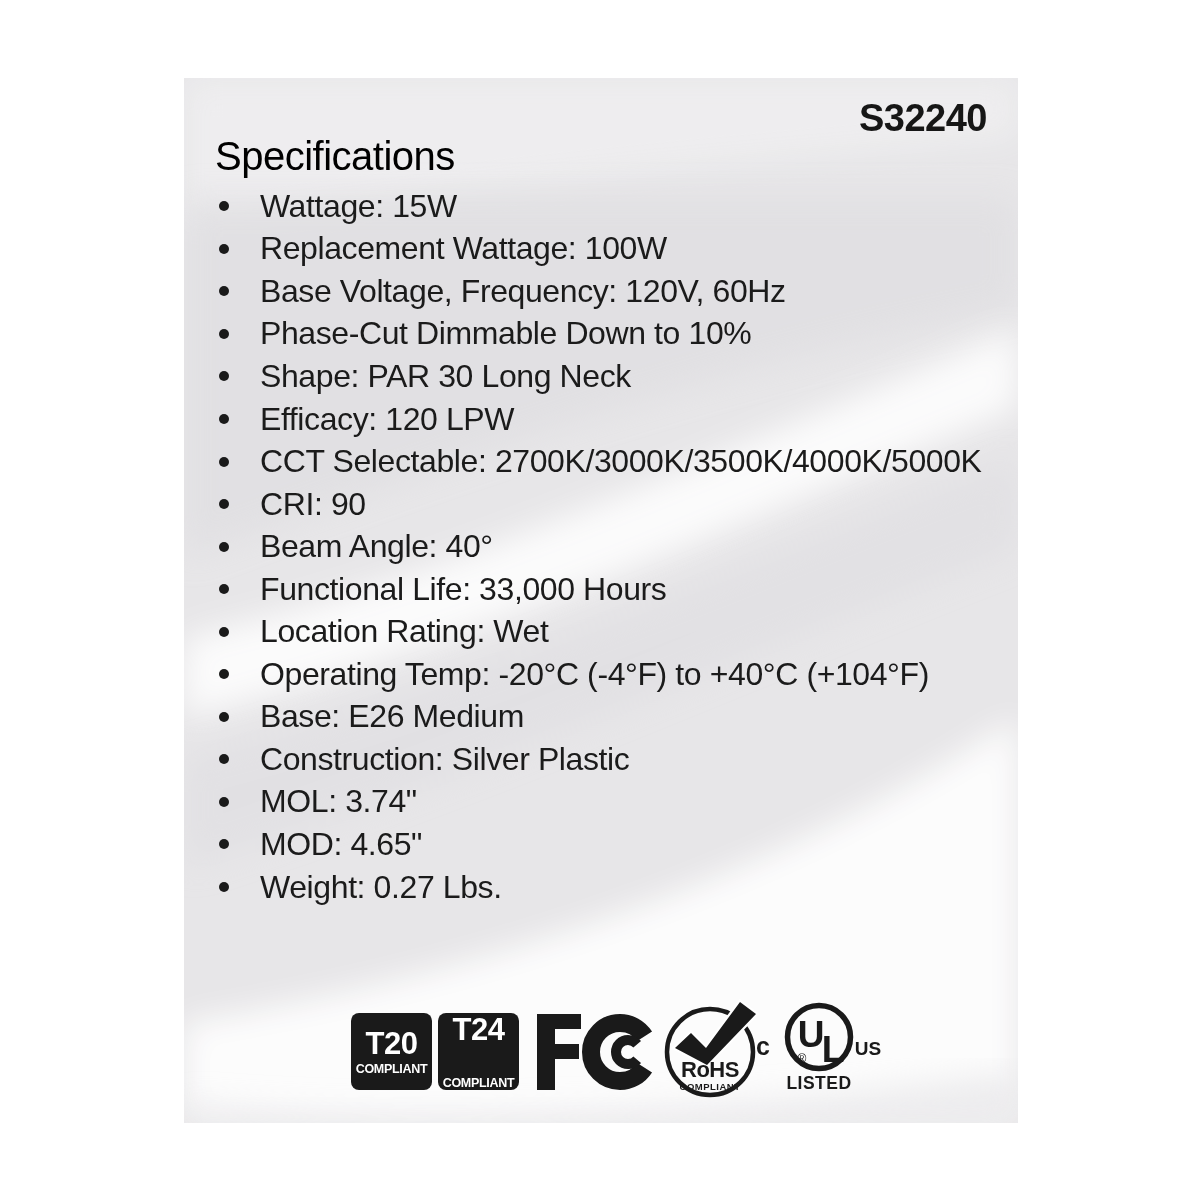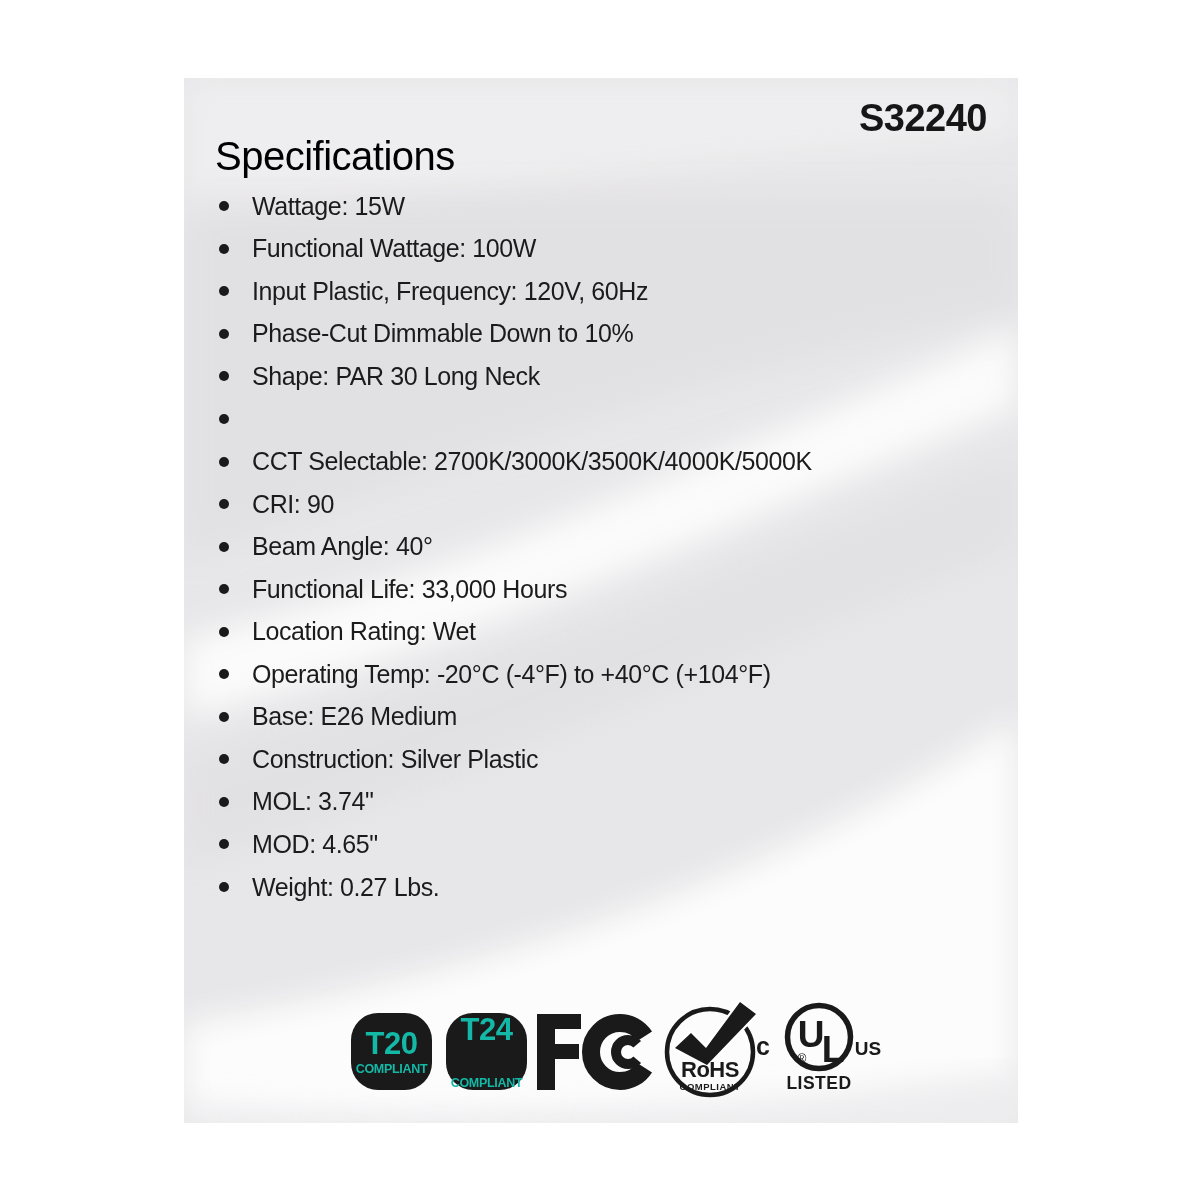--- a/index.html
+++ b/index.html
@@ -50,52 +50,52 @@
     align-items: center;
     height: 42.55px;
   }
   .bullet {
     flex: none;
     width: 10px; height: 10px;
     border-radius: 50%;
     background: #1a1a1a;
   }
   .spec-text {
-    margin-left: 23px;
-    font-size: 25px;
+    margin-left: 31px;
+    font-size: 32px;
     color: #1b1b1b;
     letter-spacing: -0.4px;
     white-space: nowrap;
   }
   .badge {
     position: absolute;
     width: 81px; height: 77px;
     background: #1a1a1a;
-    border-radius: 27px;
-    color: #14b8a6;
+    border-radius: 8px;
+    color: #ffffff;
     display: flex;
     flex-direction: column;
     align-items: center;
     justify-content: center;
   }
   .badge .code {
     font-size: 31px;
     font-weight: 700;
     line-height: 1;
     letter-spacing: -0.5px;
   }
   .badge .label {
     font-size: 12.5px;
     font-weight: 700;
     line-height: 1;
     margin-top: 4px;
     letter-spacing: -0.3px;
   }
   .badge-t20 { left: 167px; top: 935px; }
-  .badge-t24 { left: 262px; top: 935px; gap: 28px; }
+  .badge-t24 { left: 254px; top: 935px; gap: 28px; }
   .fcc-logo  { position: absolute; left: 351px; top: 934px; }
   .rohs-logo { position: absolute; left: 477px; top: 913px; }
   .ul-logo   { position: absolute; left: 571px; top: 921px; }
   svg { font-family: "Liberation Sans", sans-serif; }
 </style>
 </head>
 <body>
 
 <div class="page">
   <div class="card">
@@ -118,36 +118,37 @@
     <div class="product-code">S32240</div>
     <h1 class="title">Specifications</h1>
 
     <ul class="specs">
       <li>
           <span class="bullet"></span>
           <span class="spec-text">Wattage: 15W</span>
         </li>
       <li>
           <span class="bullet"></span>
-          <span class="spec-text">Functional Wattage: 100W</span>
-        </li>
-      <li>
-          <span class="bullet"></span>
-          <span class="spec-text">Input Plastic, Frequency: 120V, 60Hz</span>
+          <span class="spec-text">Replacement Wattage: 100W</span>
+        </li>
+      <li>
+          <span class="bullet"></span>
+          <span class="spec-text">Base Voltage, Frequency: 120V, 60Hz</span>
         </li>
       <li>
           <span class="bullet"></span>
           <span class="spec-text">Phase-Cut Dimmable Down to 10%</span>
         </li>
       <li>
           <span class="bullet"></span>
           <span class="spec-text">Shape: PAR 30 Long Neck</span>
         </li>
       <li>
           <span class="bullet"></span>
+          <span class="spec-text">Efficacy: 120 LPW</span>
         </li>
       <li>
           <span class="bullet"></span>
           <span class="spec-text">CCT Selectable: 2700K/3000K/3500K/4000K/5000K</span>
         </li>
       <li>
           <span class="bullet"></span>
           <span class="spec-text">CRI: 90</span>
         </li>
       <li>

